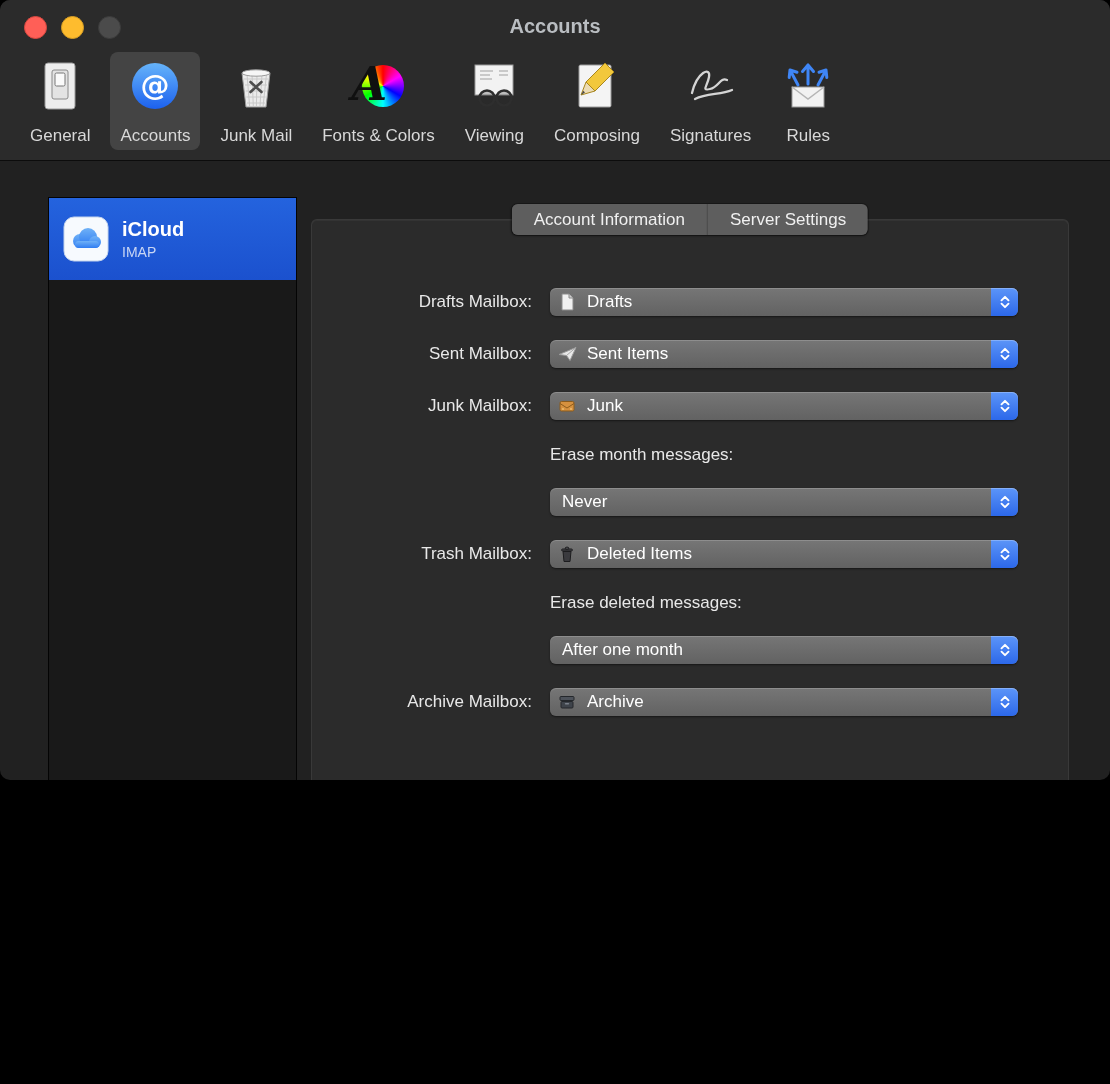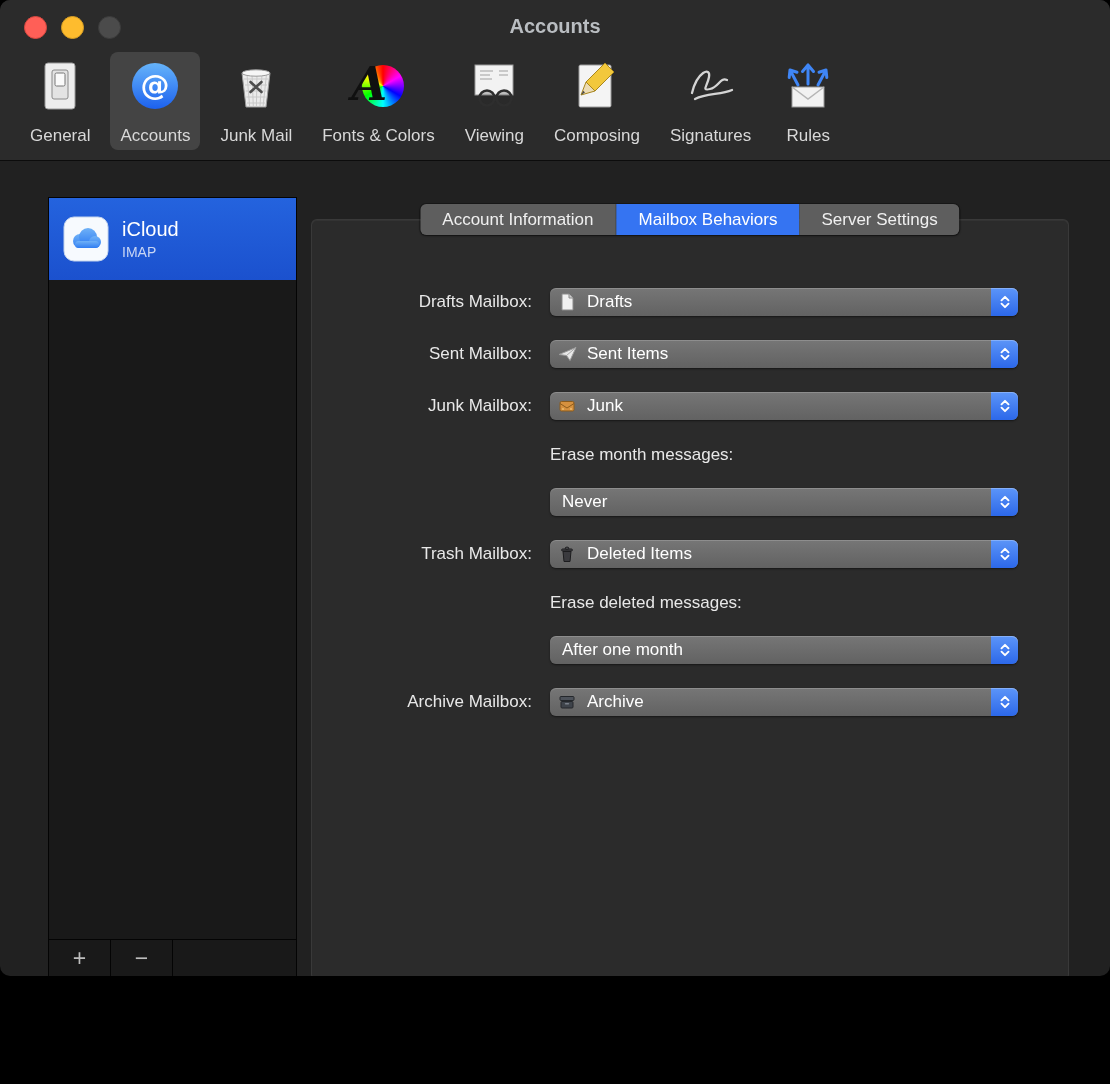--- a/index.html
+++ b/index.html
@@ -1,18 +1,18 @@
 <!DOCTYPE html>
 <html><head>
 <meta charset="utf-8">
 <style>
   * { margin:0; padding:0; box-sizing:border-box; }
   html,body { background:#000; font-family:"Liberation Sans", sans-serif; }
   .window {
-    position:relative; width:1110px; height:976px;
+    position:relative; width:1110px; height:780px;
     background:#212121; border-radius:10px; overflow:hidden;
   }
   
   .top-chrome {
     position:absolute; top:0; left:0; width:100%; height:161px;
     background:#2b2b2b; border-bottom:1px solid #0c0c0c;
   }
   .title {
     position:absolute; top:15px; left:0; width:100%;
     text-align:center; color:#b9bdc1; font-size:20px; font-weight:600;
@@ -50,21 +50,21 @@
     position:absolute; left:48px; top:197px; width:249px; height:780px;
     background:#191919; border:1px solid #040404;
   }
   .account-row {
     position:absolute; left:0; top:0; width:100%; height:82px;
     background:linear-gradient(#2463de,#1b51ce);
     display:flex; align-items:center;
   }
   .acct-icon { margin-left:14px; width:46px; height:46px; flex:0 0 auto; }
   .acct-text { margin-left:13px; }
-  .acct-name { color:#fff; font-size:20px; font-weight:400; }
+  .acct-name { color:#fff; font-size:20px; font-weight:700; }
   .acct-proto { color:#c9d6f4; font-size:14px; margin-top:3px; }
   .sb-footer {
     position:absolute; left:0; bottom:0; width:100%; height:37px;
     border-top:1px solid #040404; display:flex;
   }
   .sb-btn {
     width:62px; height:100%; border-right:1px solid #040404;
     display:flex; align-items:center; justify-content:center;
     color:#bdbdbd; font-size:23px; line-height:1;
   }
@@ -272,21 +272,20 @@
     <div class="sb-footer">
       <div class="sb-btn">+</div>
       <div class="sb-btn">−</div>
     </div>
   </div>
 
   <div class="panel"></div>
 
   <div class="tabs">
     <div class="tab">Account Information</div>
-    <div class="tab selected">Mailbox Behaviors</div>
     <div class="tab">Server Settings</div>
   </div>
 
   <div class="flabel" style="top:291px">Drafts Mailbox:</div>
   <div class="flabel" style="top:343px">Sent Mailbox:</div>
   <div class="flabel" style="top:395px">Junk Mailbox:</div>
   <div class="elabel" style="top:444px">Erase month messages:</div>
   <div class="flabel" style="top:543px">Trash Mailbox:</div>
   <div class="elabel" style="top:592px">Erase deleted messages:</div>
   <div class="flabel" style="top:691px">Archive Mailbox:</div>

